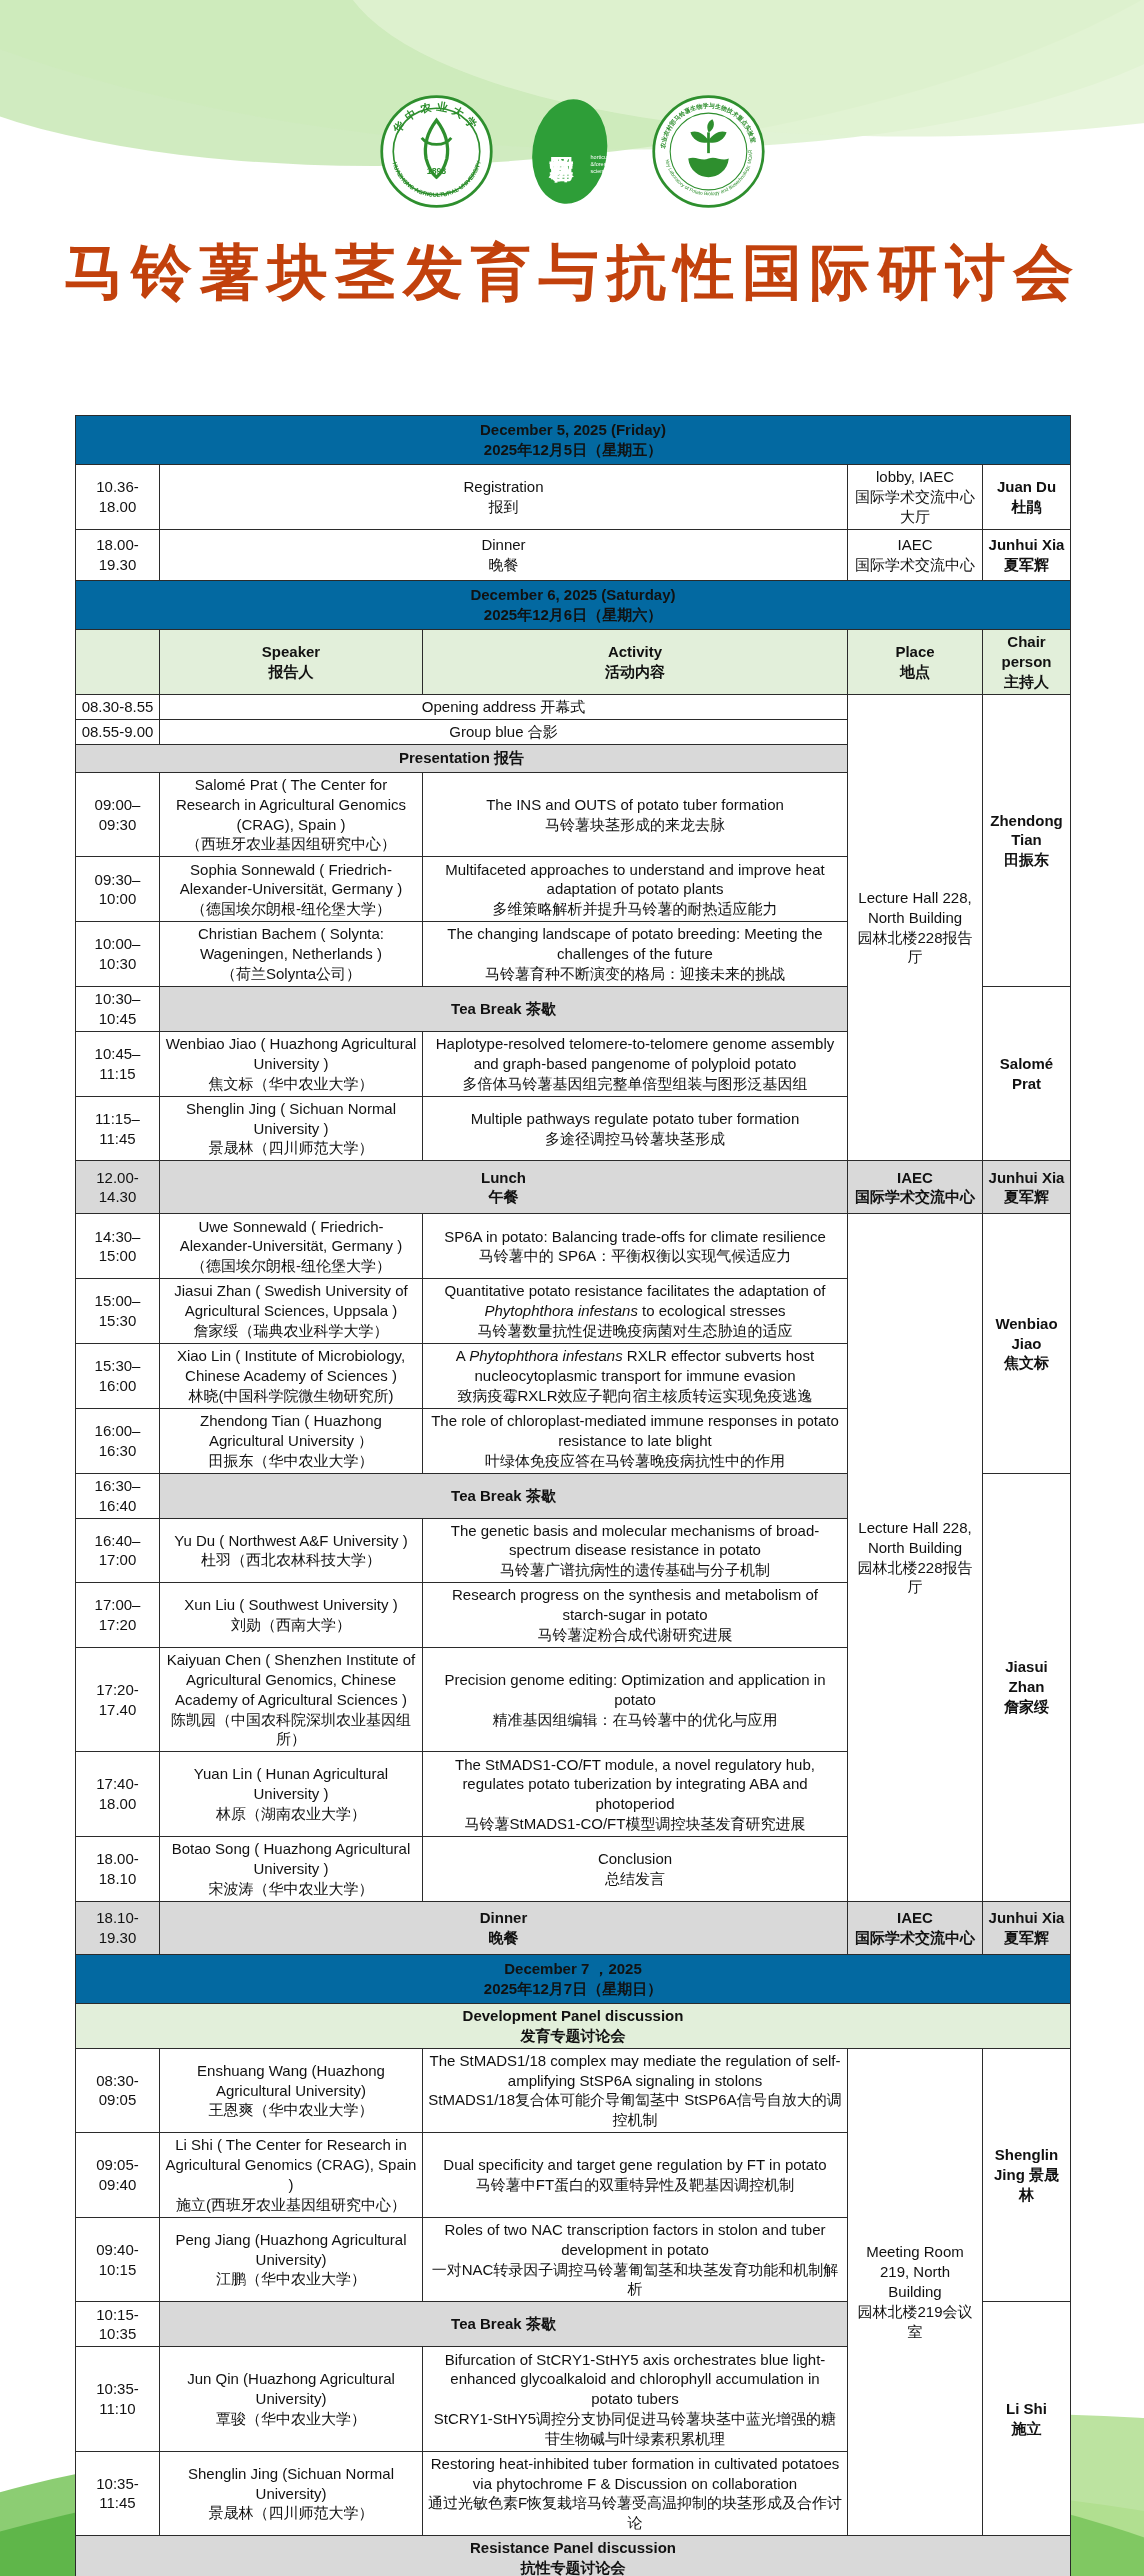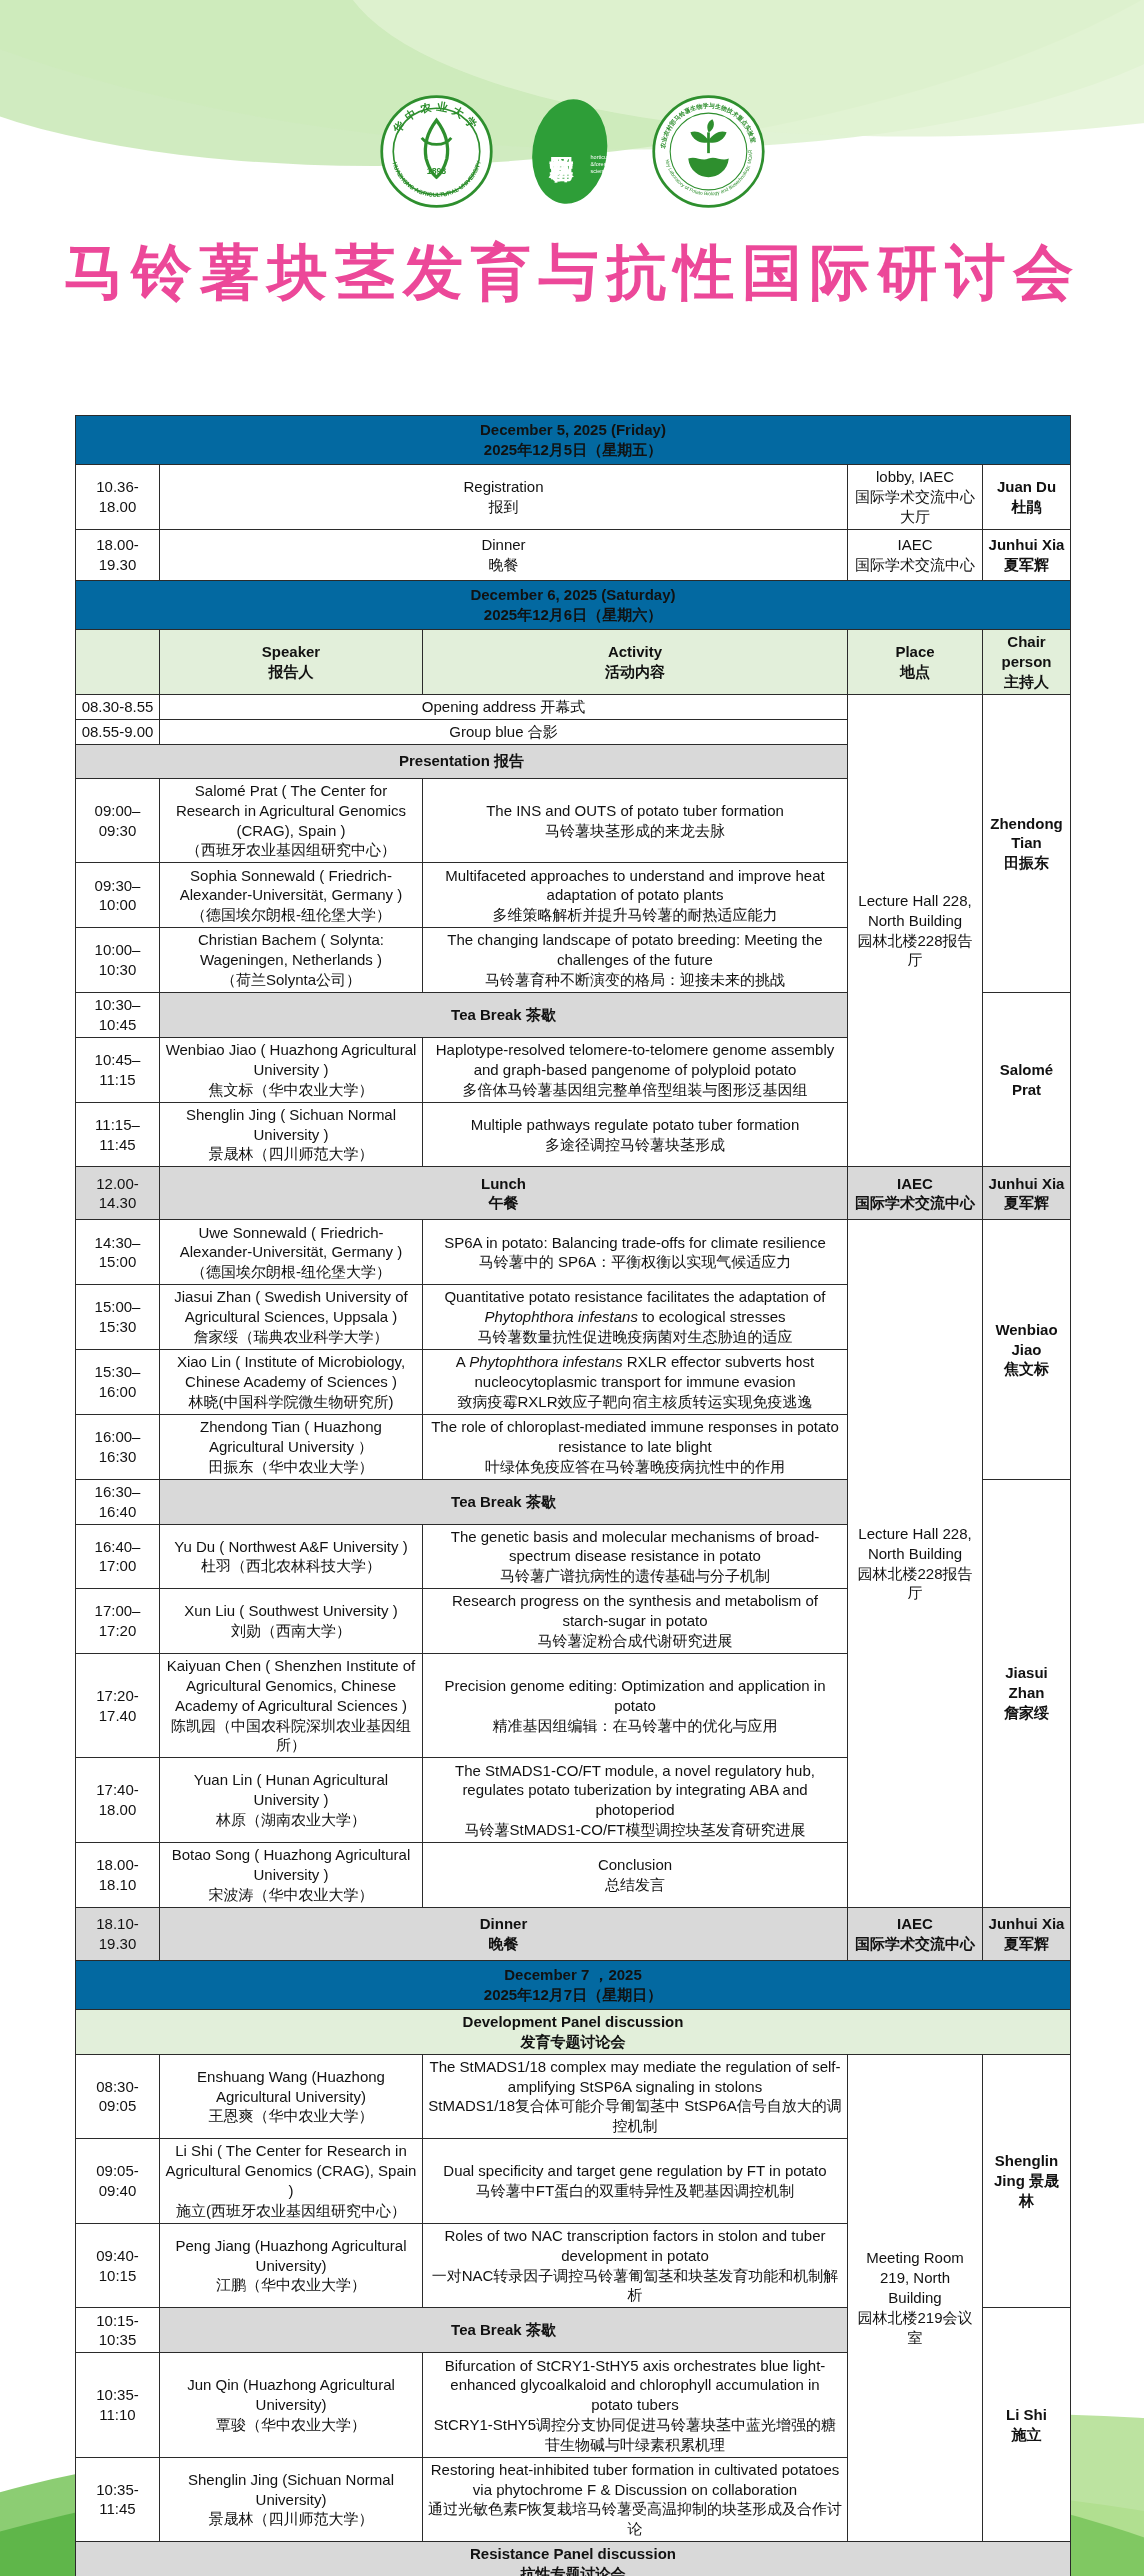--- a/index.html
+++ b/index.html
@@ -16,21 +16,21 @@
   .wt2{width:1565px;height:559px;left:-280px;top:-414px;background:rgba(205,235,185,.6);transform:rotate(4deg);}
   .wt3{width:1342px;height:425px;left:335px;top:-291px;background:rgba(225,243,210,.8);transform:rotate(-3deg);}
   .wb1{width:1621px;height:503px;left:-224px;top:168px;background:rgba(120,196,90,.85);transform:rotate(3deg);}
   .wb2{width:1509px;height:481px;left:112px;top:145px;background:rgba(160,215,120,.7);transform:rotate(-4deg);}
   .wb3{width:1453px;height:447px;left:-391px;top:196px;background:rgba(90,180,70,.9);transform:rotate(-7deg);}
   .wb4{width:1398px;height:503px;left:280px;top:218px;background:rgba(200,232,170,.65);transform:rotate(5deg);}
   
   .logo-row{position:absolute;top:94px;left:0;width:100%;display:flex;justify-content:center;gap:21px;}
   .logo{width:115px;height:115px;}
   .titles{position:absolute;top:240px;left:0;width:100%;text-align:center;}
-  .title-cn{font-size:60px;font-weight:900;color:#ec4899;letter-spacing:7.8px;line-height:1.1;}
+  .title-cn{font-size:60px;font-weight:900;color:#c2410c;letter-spacing:7.8px;line-height:1.1;}
   .title-en{font-family:"Liberation Serif",serif;font-size:34px;font-weight:bold;color:#3aa03c;margin-top:10px;}
   
   .tbl-wrap{position:absolute;top:415px;left:75px;width:995px;z-index:2;}
   table.sched{width:100%;border-collapse:collapse;table-layout:fixed;background:#ffffff;
     border:1.7px solid #2b2b2b;}
   table.sched td{
     border:1.1px solid #2b2b2b;text-align:center;vertical-align:middle;
     font-size:15px;color:#111;padding:2.2px 4.5px;line-height:1.32;word-wrap:break-word;
   }
   td.time-cell{font-size:14.5px;padding:2.2px 1.1px;}
@@ -205,21 +205,21 @@
           </td>
         </tr>
         <tr style="height: 23.5px;">
           <td class="time-cell">
             <div class="ln">08.55-9.00</div>
           </td>
           <td colspan="2" class="activity-cell">
             <div class="ln">Group blue 合影</div>
           </td>
         </tr>
-        <tr style="height: 34px;">
+        <tr style="height: 28px;">
           <td colspan="3" class="break-cell">
             <div class="ln">Presentation 报告</div>
           </td>
         </tr>
         <tr style="height: 60px;">
           <td class="time-cell">
             <div class="ln">09:00–09:30</div>
           </td>
           <td class="speaker-cell">
             <div class="ln">Salomé Prat ( The Center for Research in Agricultural Genomics (CRAG), Spain )</div>

